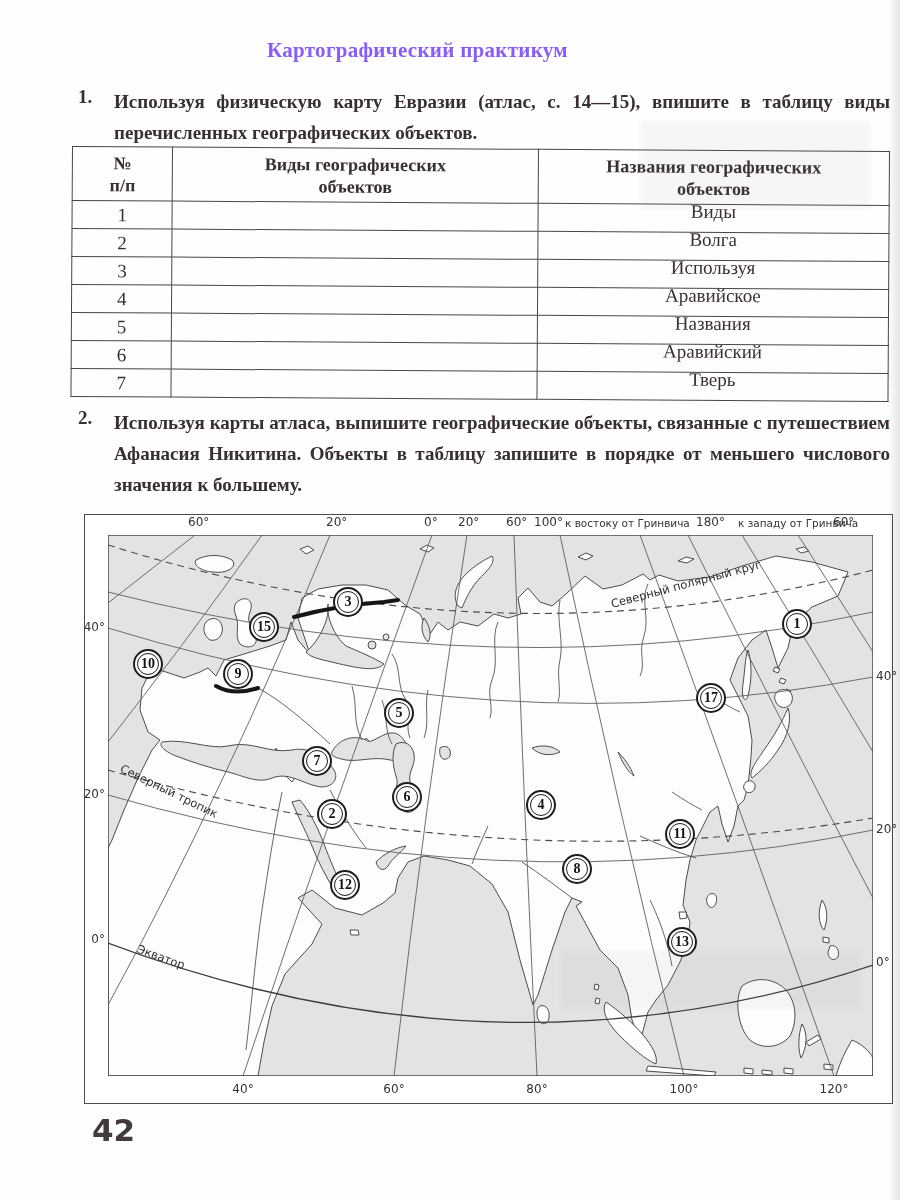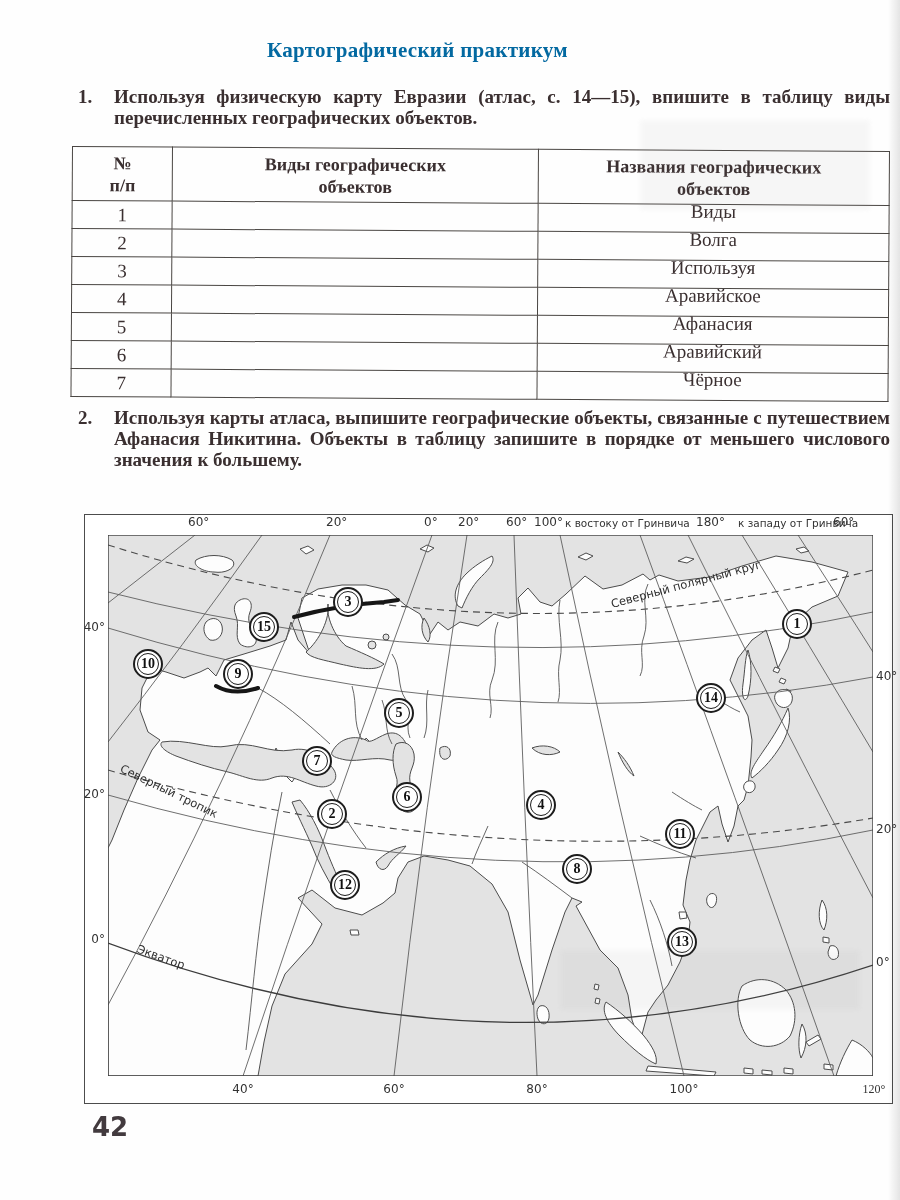--- a/index.html
+++ b/index.html
@@ -1,24 +1,24 @@
 <!DOCTYPE html>
 <html><head>
 <meta charset="utf-8">
 <style>
   html,body{margin:0;padding:0;background:#ffffff;}
   .page{position:relative;width:900px;height:1200px;background:#fefefe;overflow:hidden;
         font-family:"Liberation Serif", serif;color:#3a2f30;}
   .edge-shadow{position:absolute;right:0;top:0;width:12px;height:1200px;
         background:linear-gradient(to right, rgba(0,0,0,0), rgba(0,0,0,0.10));}
   .title{position:absolute;top:38px;left:0;width:835px;text-align:center;
-        font-size:21px;font-weight:bold;letter-spacing:.3px;color:#0369a1;}
+        font-size:21px;font-weight:bold;letter-spacing:.3px;color:#8b5cf6;}
   .task{position:absolute;left:78px;width:812px;}
   .task .tnum{position:absolute;left:0;top:0;font-size:19px;font-weight:bold;}
-  .task .ttext{margin-left:36px;font-size:19px;font-weight:bold;line-height:21px;
+  .task .ttext{margin-left:36px;font-size:19px;font-weight:bold;line-height:31px;
         text-align:justify;}
   #task1{top:86px;}
   #task2{top:407px;}
 
   
   table.obj{position:absolute;top:146px;left:72px;width:818px;border-collapse:collapse;
         transform:rotate(0.35deg);transform-origin:left top;}
   table.obj th, table.obj td{border:1.3px solid #4a4643;}
   table.obj th{font-size:18px;font-weight:bold;padding:3px 2px;line-height:22px;}
   table.obj td{height:26px;font-size:19px;text-align:center;padding:0;}
@@ -40,21 +40,21 @@
   .mlabel.leftl{width:22px;text-align:right;left:83px;}
   .mlabel.rightl{left:876px;}
   .linelabel{position:absolute;font-family:"DejaVu Sans", sans-serif;font-size:11.5px;color:#2e2e2e;
         white-space:nowrap;transform-origin:center center;}
   .marker{position:absolute;width:30px;height:30px;border:2px solid #1d1d1d;border-radius:50%;
         background:#fff;box-sizing:border-box;display:flex;align-items:center;justify-content:center;}
   .marker .inner{width:22px;height:22px;border:1.4px solid #1d1d1d;border-radius:50%;box-sizing:border-box;
         display:flex;align-items:center;justify-content:center;font-size:14px;font-weight:bold;
         font-family:"Liberation Serif", serif;color:#111;}
   .pagenum{position:absolute;left:92px;top:1112px;font-family:"DejaVu Sans", sans-serif;
-        font-weight:bold;font-size:26px;color:#423a3e;}
+        font-weight:bold;font-size:31px;color:#423a3e;}
   .smudge{position:absolute;background:#8a8a8a;opacity:.06;filter:blur(2px);border-radius:3px;}
 </style>
 </head>
 <body>
 
 <div class="page">
   <div class="title">Картографический практикум</div>
 
   <div class="task" id="task1">
     <span class="tnum">1.</span>
@@ -95,31 +95,31 @@
           <td class="c-name"><span class="nm">Используя</span></td>
         </tr>
         <tr>
           <td class="c-num">4</td>
           <td class="c-kind"></td>
           <td class="c-name"><span class="nm">Аравийское</span></td>
         </tr>
         <tr>
           <td class="c-num">5</td>
           <td class="c-kind"></td>
-          <td class="c-name"><span class="nm">Афанасия</span></td>
+          <td class="c-name"><span class="nm">Названия</span></td>
         </tr>
         <tr>
           <td class="c-num">6</td>
           <td class="c-kind"></td>
           <td class="c-name"><span class="nm">Аравийский</span></td>
         </tr>
         <tr>
           <td class="c-num">7</td>
           <td class="c-kind"></td>
-          <td class="c-name"><span class="nm">Чёрное</span></td>
+          <td class="c-name"><span class="nm">Тверь</span></td>
         </tr>
       </tbody>
   </table>
 
   <div class="task" id="task2">
     <span class="tnum">2.</span>
     <div class="ttext">Используя карты атласа, выпишите географические объекты, связанные с путешествием Афанасия Никитина. Объекты в таблицу запишите в порядке от меньшего числового значения к большему.</div>
   </div>
 
   <div class="map-outer"></div>
@@ -260,21 +260,21 @@
       <div class="mlabel topl" style="left: 506px;">60°</div>
       <div class="mlabel topl" style="left: 534px;">100°</div>
       <div class="mlabel topl small" style="left: 565px; text-align: center;">к востоку от Гринвича</div>
       <div class="mlabel topl" style="left: 696px;">180°</div>
       <div class="mlabel topl small" style="left: 694px; margin-left: 44px;">к западу от Гринвича</div>
       <div class="mlabel topl" style="left: 833px;">60°</div>
       <div class="mlabel botl" style="left: 243px;">40°</div>
       <div class="mlabel botl" style="left: 394px;">60°</div>
       <div class="mlabel botl" style="left: 537px;">80°</div>
       <div class="mlabel botl" style="left: 684px;">100°</div>
-      <div class="mlabel botl" style="left: 874px; font-family: Liberation Serif, serif;">120°</div>
+      <div class="mlabel botl" style="left: 834px;">120°</div>
       <div class="mlabel leftl" style="top: 620px;">40°</div>
       <div class="mlabel leftl" style="top: 787px;">20°</div>
       <div class="mlabel leftl" style="top: 932px;">0°</div>
       <div class="mlabel rightl" style="top: 669px;">40°</div>
       <div class="mlabel rightl" style="top: 822px;">20°</div>
       <div class="mlabel rightl" style="top: 955px;">0°</div>
       <div class="linelabel" style="left: 686px; top: 584px; transform: translate(-50%, -50%) rotate(-15deg);">Северный полярный круг</div>
       <div class="linelabel" style="left: 169px; top: 791px; transform: translate(-50%, -50%) rotate(26deg);">Северный тропик</div>
       <div class="linelabel" style="left: 161px; top: 957px; transform: translate(-50%, -50%) rotate(20deg);">Экватор</div>
       <div class="marker" style="left: 782px; top: 609px;">
@@ -310,21 +310,21 @@
       <div class="marker" style="left: 665px; top: 819px;">
         <div class="inner">11</div>
       </div>
       <div class="marker" style="left: 330px; top: 870px;">
         <div class="inner">12</div>
       </div>
       <div class="marker" style="left: 667px; top: 927px; text-align: center;">
         <div class="inner">13</div>
       </div>
       <div class="marker" style="left: 696px; top: 683px;">
-        <div class="inner">14</div>
+        <div class="inner">17</div>
       </div>
       <div class="marker" style="left: 249px; top: 612px;">
         <div class="inner">15</div>
       </div>
     </div>
 
   <div class="smudge" style="left:640px;top:120px;width:230px;height:90px;"></div>
   <div class="smudge" style="left:560px;top:950px;width:300px;height:60px;"></div>
 
   <div class="pagenum">42</div>

